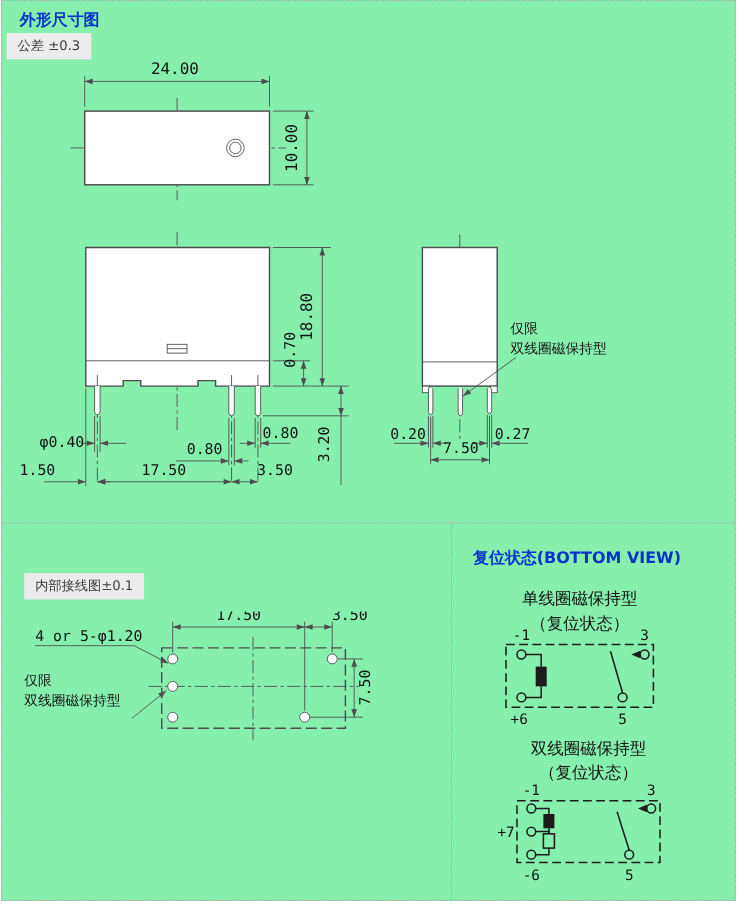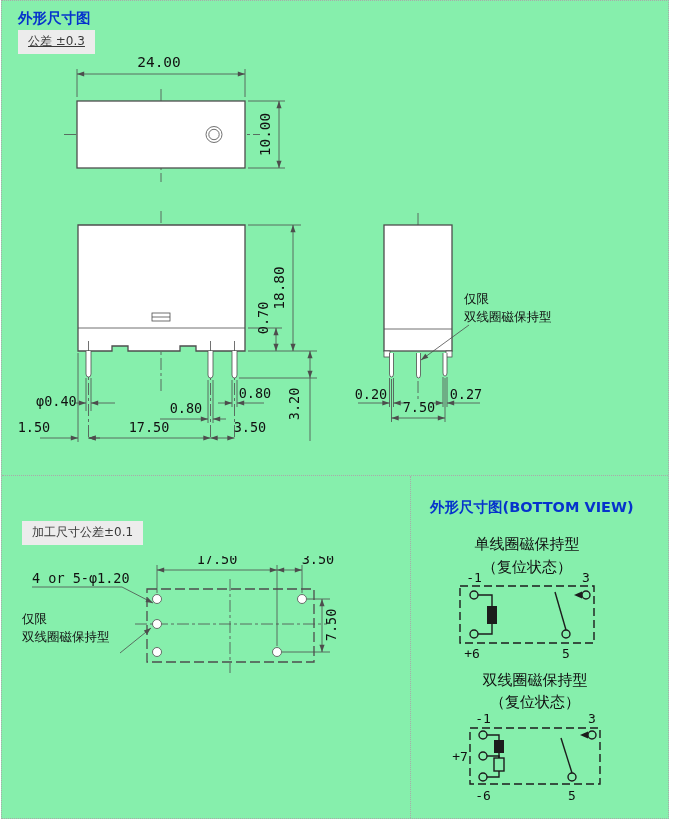--- a/index.html
+++ b/index.html
@@ -29,21 +29,21 @@
   .cdash{stroke-dasharray:8 4;}
   .arrfill{fill:var(--line,#4d4d4d);}
 </style>
 </head>
 <body>
 
 <div class="page">
 
   <div class="sec sec-top">
     <h2 class="sec-title" style="left:16px;top:8px;">外形尺寸图</h2>
-    <div class="tol" style="left:16px;top:29px;text-decoration:underline;">公差 ±0.3</div>
+    <div class="tol" style="left:4px;top:29px;">公差 ±0.3</div>
 
     <svg width="666" height="474" viewBox="0 0 666 474">
       <defs>
         <marker id="ar" viewBox="0 0 10 10" refX="9" refY="5" markerWidth="10" markerHeight="8" orient="auto-start-reverse" markerUnits="userSpaceOnUse">
           <path d="M0,1.8 L9,5 L0,8.2 Z" class="arrfill"></path>
         </marker>
       </defs>
 
       <g>
         <line x1="159" y1="88" x2="159" y2="181" class="ln cl"></line>
@@ -150,21 +150,21 @@
         <text x="417" y="411" text-anchor="middle" class="dim">7.50</text>
 
         <text x="462" y="302" text-anchor="start" class="note">仅限</text>
         <text x="462" y="320" text-anchor="start" class="note">双线圈磁保持型</text>
         <line x1="467" y1="324" x2="419" y2="359" class="ln thin" marker-end="url(#ar)"></line>
       </g>
     </svg>
   </div>
 
   <div class="sec sec-bl">
-    <div class="tol" style="left:20px;top:45px;">加工尺寸公差±0.1</div>
+    <div class="tol" style="left:20px;top:45px;">内部接线图±0.1</div>
 
     <svg width="408" height="240" viewBox="0 0 408 240" style="top:80px;">
       <g transform="translate(0,-555)">
         <line x1="133" y1="623" x2="325" y2="623" class="ln cl"></line>
         <line x1="228" y1="578" x2="228" y2="672" class="ln cl"></line>
         <rect x="145" y="588" width="167" height="73" class="ln thick" stroke-dasharray="10 4"></rect>
         <circle cx="155" cy="598" r="4.5" class="ln thin whitefill"></circle>
         <circle cx="300" cy="598" r="4.5" class="ln thin whitefill"></circle>
         <circle cx="155" cy="623" r="4.5" class="ln thin whitefill"></circle>
         <circle cx="155" cy="651" r="4.5" class="ln thin whitefill"></circle>
@@ -187,21 +187,21 @@
         <path d="M30,586 L120,586 L151,602" class="ln thin" marker-end="url(#ar)"></path>
 
         <text x="20" y="622" text-anchor="start" class="note">仅限</text>
         <text x="20" y="640" text-anchor="start" class="note">双线圈磁保持型</text>
         <line x1="118" y1="652" x2="149" y2="627" class="ln thin" marker-end="url(#ar)"></line>
       </g>
     </svg>
   </div>
 
   <div class="sec sec-br">
-    <h2 class="sec-title" style="left:19px;top:22px;">外形尺寸图(BOTTOM VIEW)</h2>
+    <h2 class="sec-title" style="left:19px;top:22px;">复位状态(BOTTOM VIEW)</h2>
 
     <svg width="257" height="300" viewBox="0 0 257 300" style="top:42px;">
       <g transform="translate(-409,-517)">
 
         <g>
           <text x="525" y="548" text-anchor="middle" class="ctitle">单线圈磁保持型</text>
           <text x="525" y="571" text-anchor="middle" class="ctitle">（复位状态）</text>
           <rect x="458" y="585" width="134" height="57" class="cir cdash"></rect>
           <text x="472" y="581" text-anchor="middle" class="pin">-1</text>
           <text x="584" y="581" text-anchor="middle" class="pin">3</text>

